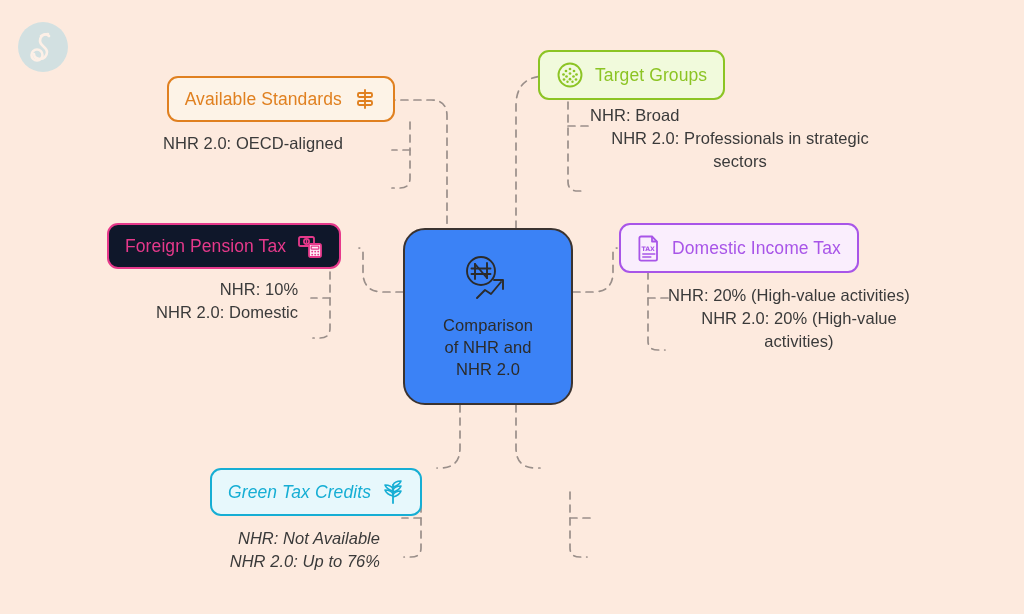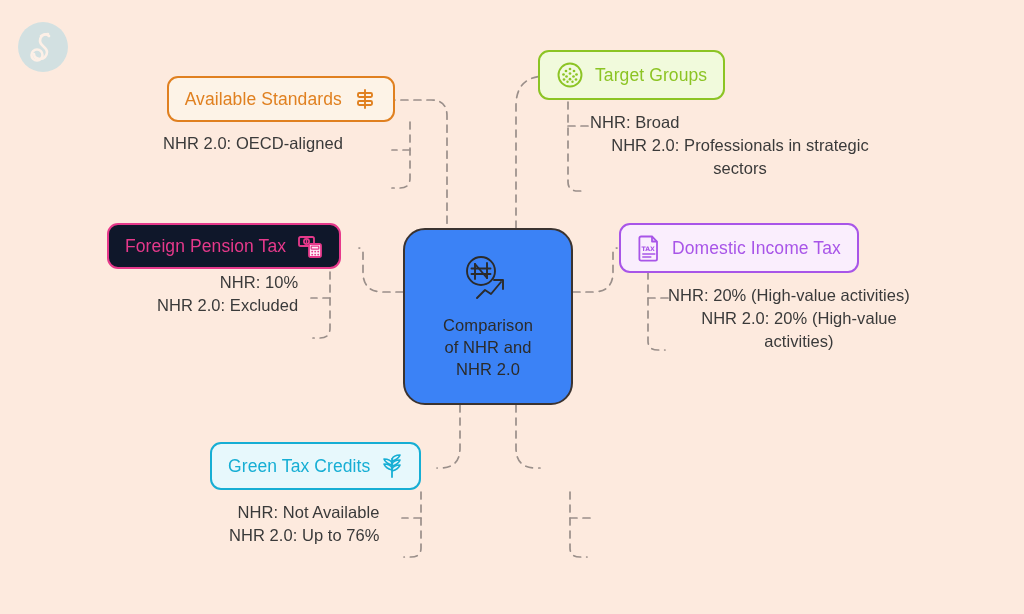--- a/index.html
+++ b/index.html
@@ -104,27 +104,27 @@
     letter-spacing: .05px;
   }
   .details.right { text-align: left; }
   .details.left  { text-align: right; }
 
   
   #branch-compliance      { left: 163px;  top: 76px;  text-align: right; }
   #branch-compliance .details { margin-right: 52px; margin-top: 10px; }
 
   #branch-foreign-pension { left: 107px;  top: 223px; text-align: right; }
-  #branch-foreign-pension .details { margin-right: 43px; margin-top: 2px; }
-
-  #branch-green-tax       { left: 210px;  top: 442px; text-align: right; }
+  #branch-foreign-pension .details { margin-right: 43px; margin-top: 9px; }
+
+  #branch-green-tax       { left: 210px;  top: 468px; text-align: right; font-style: italic; }
   #branch-green-tax .details { margin-right: 42px; margin-top: 11px; }
 
   #branch-target-groups   { left: 538px;  top: 50px; }
-  #branch-target-groups .details { margin-left: 52px; margin-top: 11px; }
+  #branch-target-groups .details { margin-left: 52px; margin-top: 4px; }
 
   #branch-domestic-income { left: 619px;  top: 223px; }
   #branch-domestic-income .details { margin-left: 49px; margin-top: 11px; }
 
   #branch-duration        { left: 541px;  top: 442px; }
   #branch-duration .details { margin-left: 50px; margin-top: 11px; }
 
   .details .wrap2 {
     display: block;
     max-width: 300px;
@@ -227,21 +227,21 @@
           <circle cx="18.2" cy="17.6" r=".95" fill="#e6398b"></circle>
           <circle cx="21.2" cy="17.6" r=".95" fill="#e6398b"></circle>
           <circle cx="15.2" cy="20.6" r=".95" fill="#e6398b"></circle>
           <circle cx="18.2" cy="20.6" r=".95" fill="#e6398b"></circle>
           <circle cx="21.2" cy="20.6" r=".95" fill="#e6398b"></circle>
         </svg>
       </span>
     </div>
     <div class="details left">
       <div class="detail-line">NHR: 10%</div>
-      <div class="detail-line">NHR 2.0: Excluded</div>
+      <div class="detail-line">NHR 2.0: Domestic</div>
     </div>
   </div>
 
   <div class="branch" id="branch-green-tax">
     <div class="node-pill" id="pill-green-tax" style="border-color: rgb(22, 174, 212); background: rgb(231, 248, 252);">
       <span class="node-label" style="color: rgb(22, 174, 212);">Green Tax Credits</span>
       <span class="node-ico">
         <svg width="22" height="26" viewBox="0 0 22 26" fill="none" aria-hidden="true">
           <path d="M11 24V6" stroke="#16aed4" stroke-width="1.8" stroke-linecap="round"></path>
           <path d="M11 8c4-1 7-3 8-6-4 0-7 1.5-8 4" stroke="#16aed4" stroke-width="1.6" fill="none" stroke-linejoin="round"></path>

